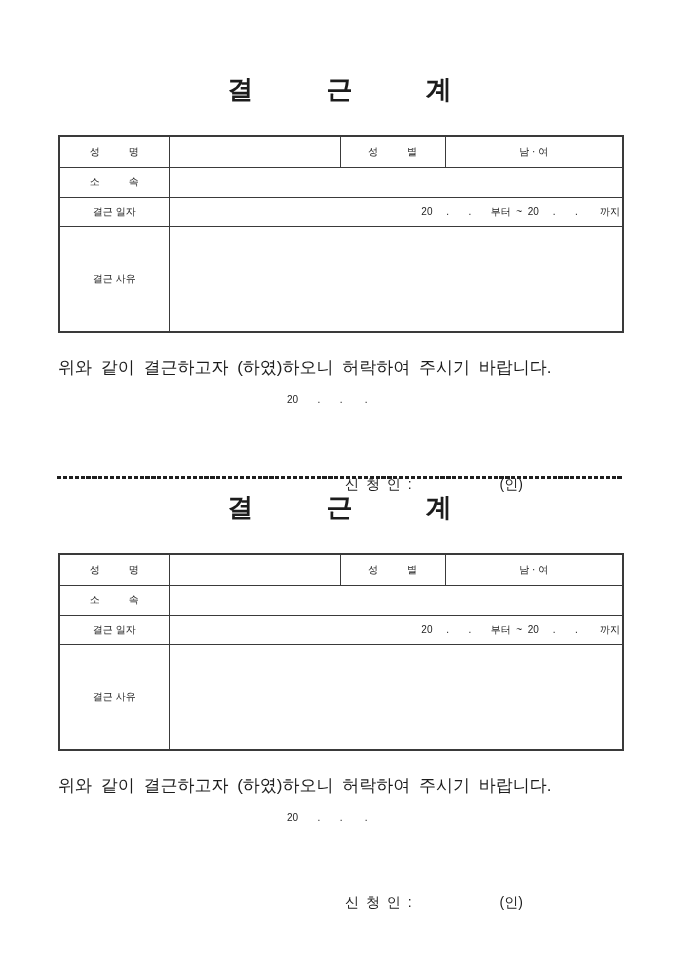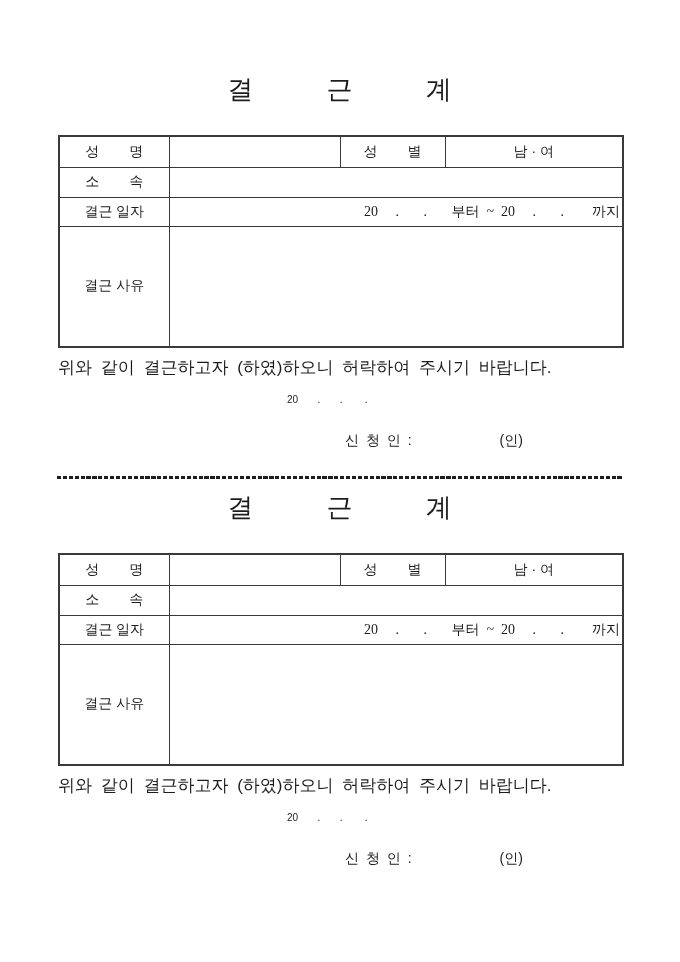--- a/index.html
+++ b/index.html
@@ -13,62 +13,62 @@
     font-family: "Liberation Sans", "DejaVu Sans", sans-serif;
     overflow: hidden;
   }
   .form { position: absolute; left: 0; width: 680px; height: 395px; }
   .form-one { top: 72px; }
   .form-two { top: 490px; }
 
   .form-title {
     position: absolute; top: 0; left: 0; width: 100%;
     text-align: center;
-    font-size: 26px; font-weight: normal;
+    font-size: 26px; font-weight: bold;
     word-spacing: 64px; letter-spacing: 1px;
     white-space: pre;
   }
 
   .form-table {
     position: absolute; top: 63px; left: 58px;
     width: 564px;
     border-collapse: collapse; table-layout: fixed;
-    font-size: 14px;
+    font-size: 10px;
     border: 2px solid #3a3a3a;
   }
   .form-table td {
     border: 1px solid #3a3a3a;
     padding: 0 2px;
     vertical-align: middle;
     overflow: hidden;
   }
   tr.r1 { height: 31px; }
   tr.r2 { height: 30px; }
-  tr.r3 { height: 29px; font-family: Liberation Serif, serif; }
-  tr.r4 { height: 121px; }
+  tr.r3 { height: 29px; }
+  tr.r4 { height: 106px; }
   td.label { text-align: center; }
   .wsp { word-spacing: 26px; }
   td.center-pre { text-align: right; white-space: pre; }
 
   .statement {
     position: absolute; top: 284px; left: 58px; width: 564px;
     font-size: 17px; word-spacing: 4px;
   }
   .date-line {
     position: absolute; top: 322px; left: 58px; width: 564px;
     padding-left: 229px;
     font-size: 10px; white-space: pre;
   }
   .applicant-line {
     position: absolute; top: 360px; left: 58px; width: 564px;
     padding-left: 287px;
     font-size: 14px;
     display: flex; gap: 88px; align-items: baseline;
   }
-  .applicant-label { word-spacing: 3px; white-space: pre; }
+  .applicant-label { word-spacing: 3px; white-space: pre; margin-top: 44px; }
 
   .divider {
     position: absolute; top: 476px; left: 57px;
     width: 566px; height: 3px;
     background: repeating-linear-gradient(90deg, #1e1e1e 0 4.2px, transparent 4.2px 5.9px);
   }
 </style>
 </head>
 <body>
 

